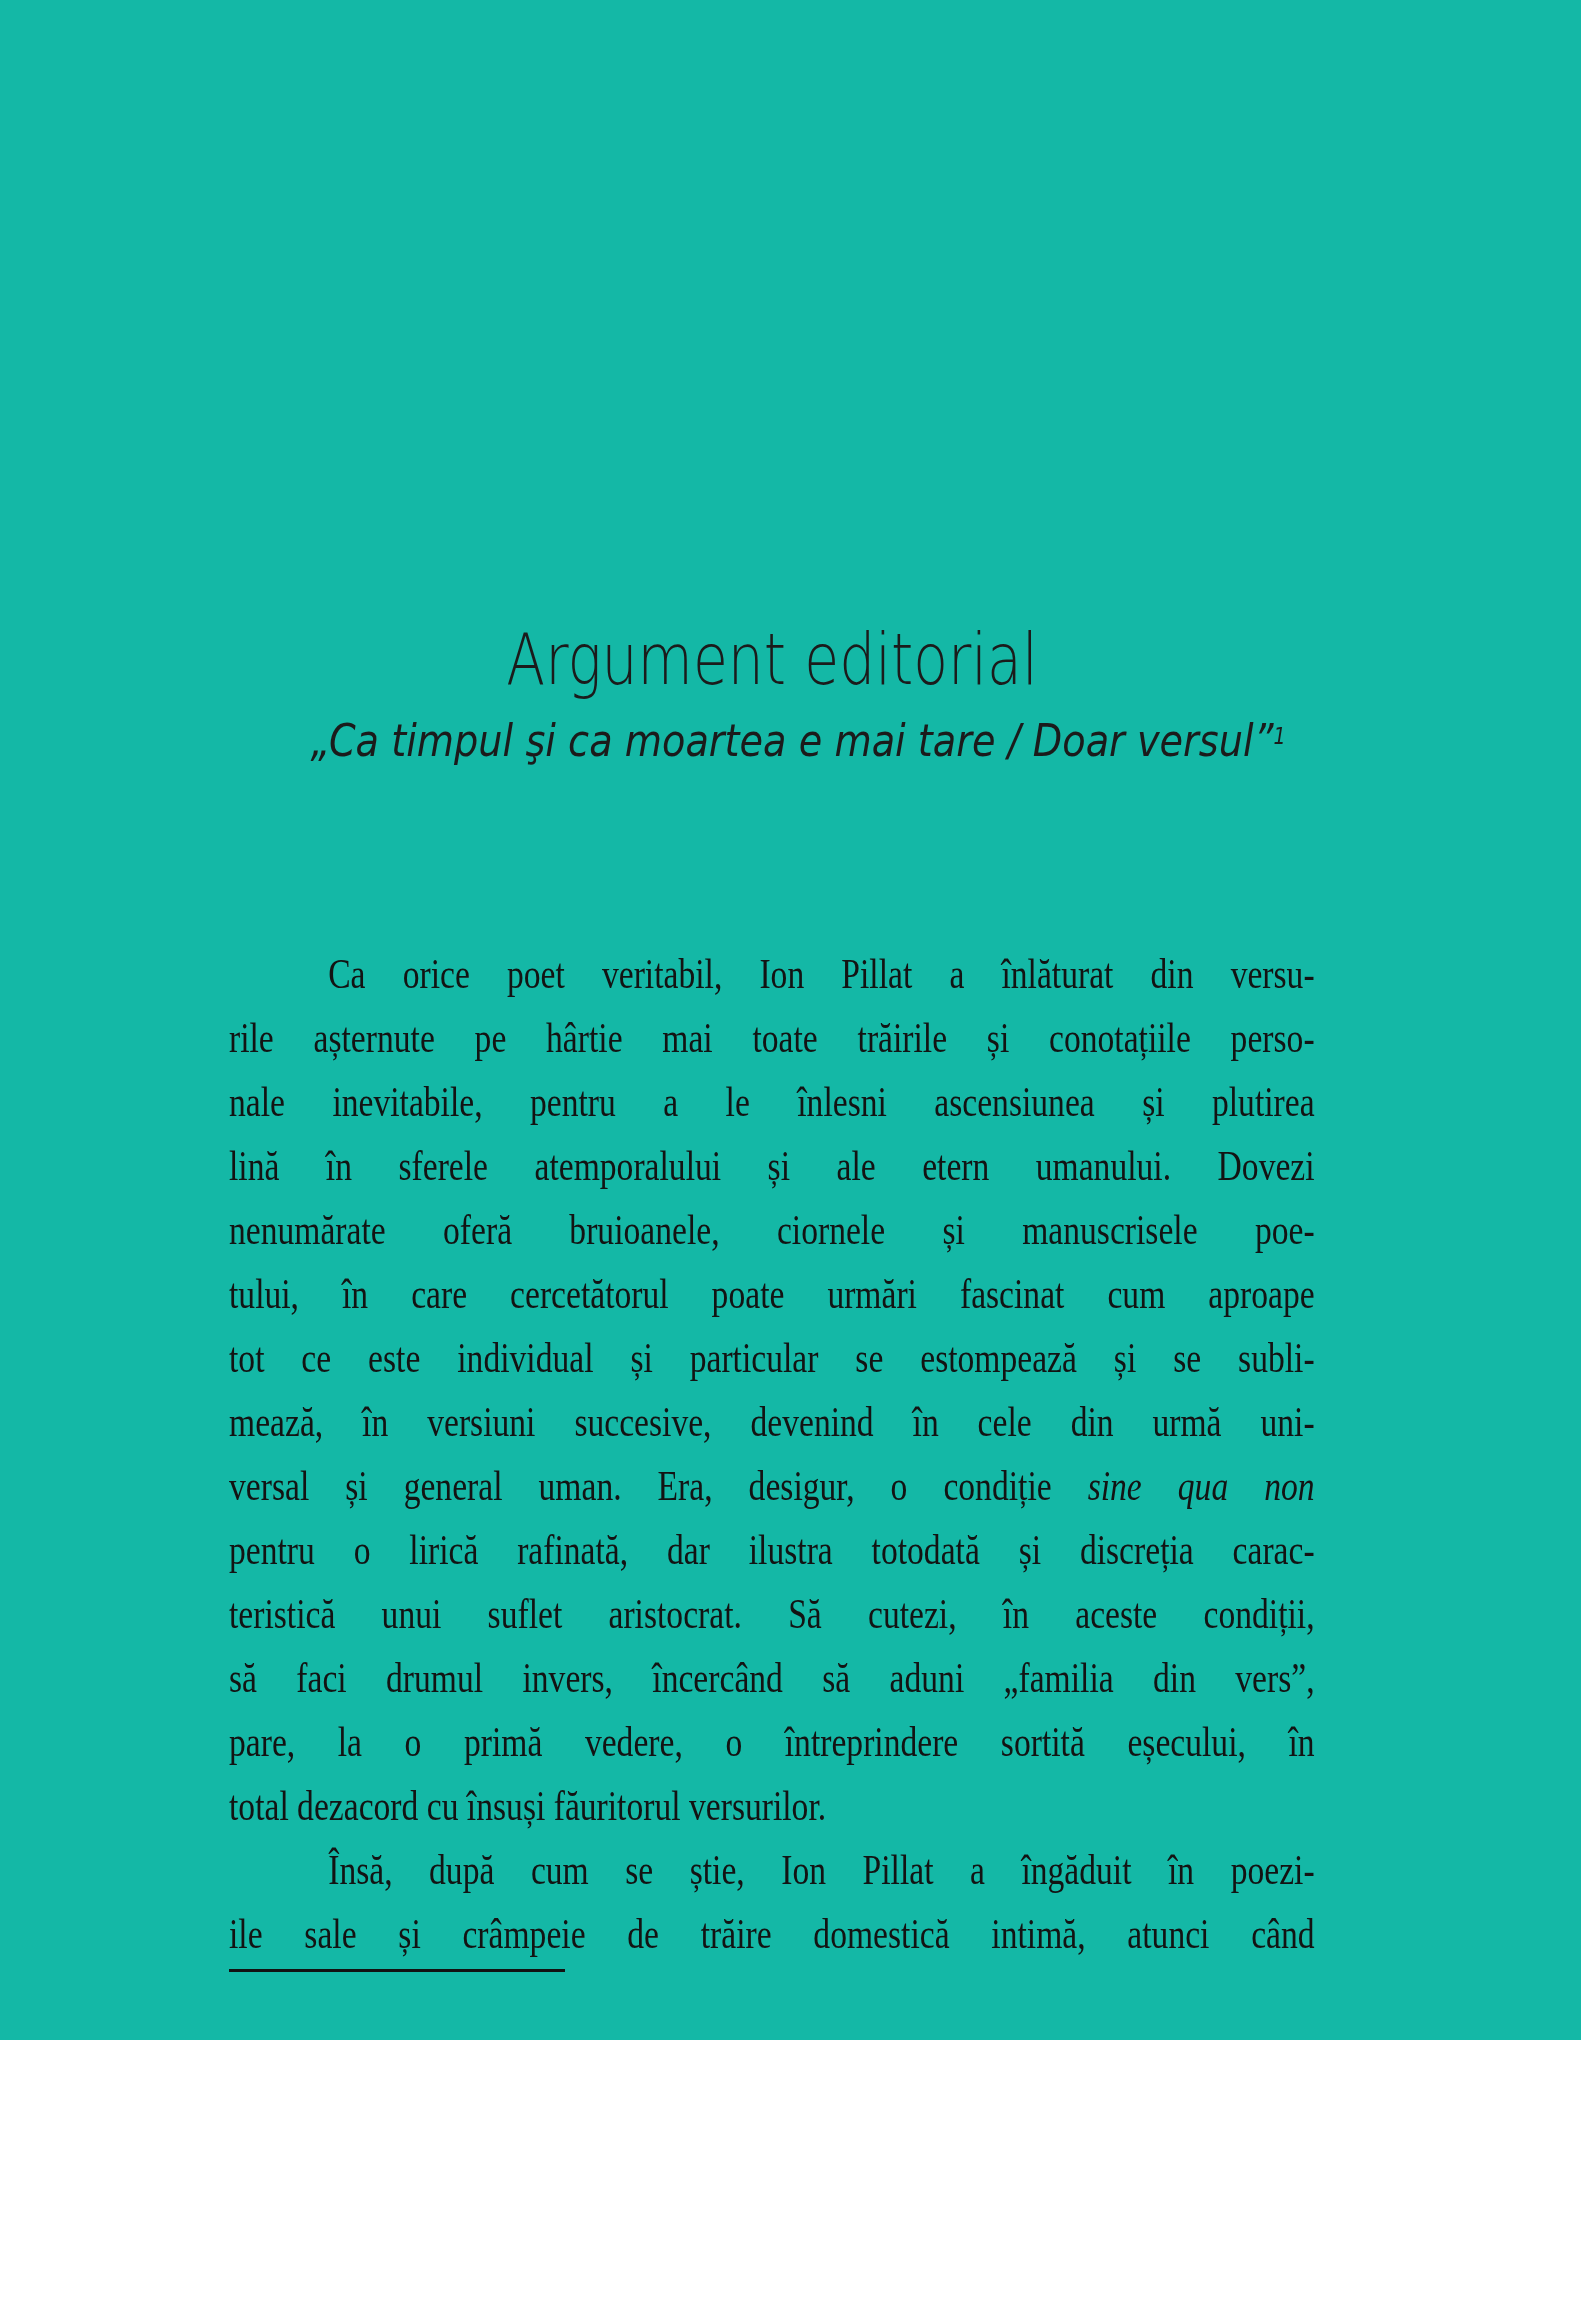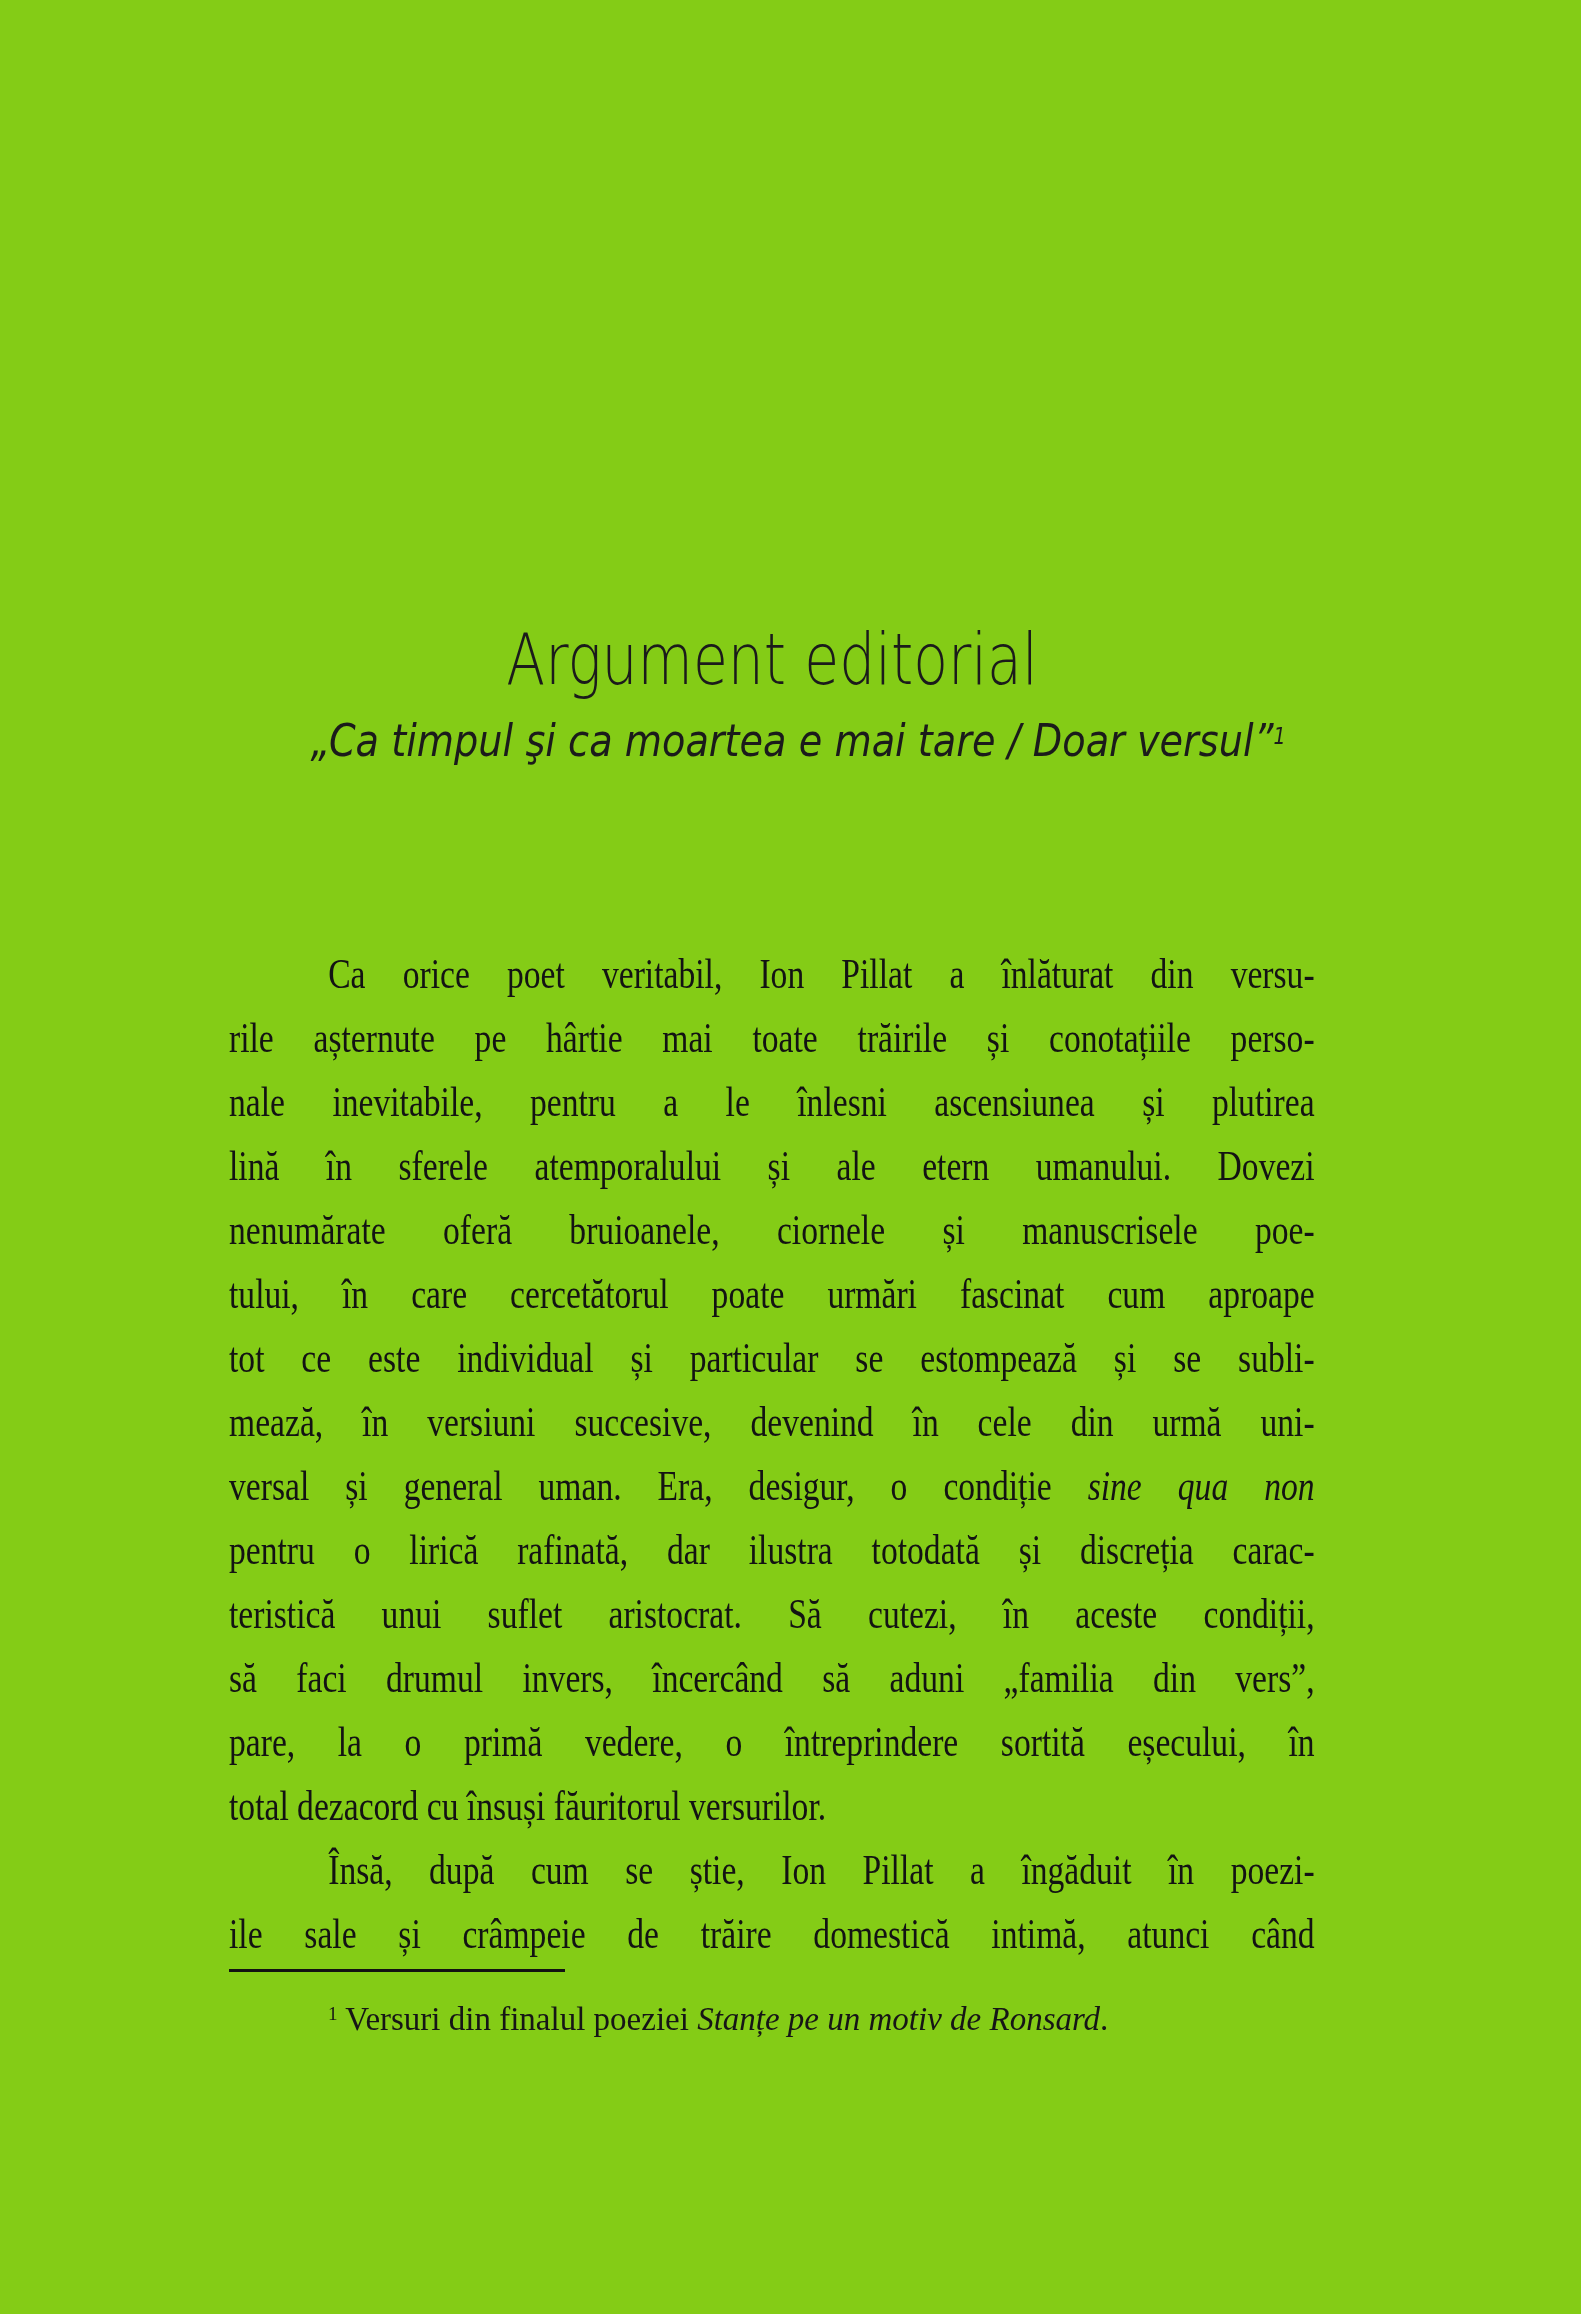--- a/index.html
+++ b/index.html
@@ -1,20 +1,20 @@
 <!DOCTYPE html>
 <html><head>
 <meta charset="utf-8">
 <style>
   html, body { margin: 0; padding: 0; background: #ffffff; }
   .page {
     position: relative;
     width: 1581px;
-    height: 2314px;
-    background: #84cc16;
+    height: 2040px;
+    background: #14b8a6;
     color: #141414;
     font-family: "Liberation Serif", serif;
     overflow: hidden;
   }
   .chapter-title {
     position: absolute;
     left: 229px;
     top: 624px;
     width: 1086px;
     text-align: center;
@@ -121,17 +121,16 @@
       <div class="line just"><span>teristică unui suflet aristocrat. Să cutezi, în aceste condiții,</span></div>
       <div class="line just"><span>să faci drumul invers, încercând să aduni „familia din vers”,</span></div>
       <div class="line just"><span>pare, la o primă vedere, o întreprindere sortită eșecului, în</span></div>
       <div class="line"><span>total dezacord cu însuși făuritorul versurilor.</span></div>
       <div class="line just indent"><span>Însă, după cum se știe, Ion Pillat a îngăduit în poezi-</span></div>
       <div class="line just"><span>ile sale și crâmpeie de trăire domestică intimă, atunci când</span></div>
     </div>
 
   <div class="footnote-rule"></div>
 
-  <div class="footnote"><sup>1</sup><span><span> Versuri din finalul poeziei </span><em>Stanțe pe un motiv de Ronsard</em><span>.</span></span></div>
 
 
 </div>
 
 
 </body></html>

